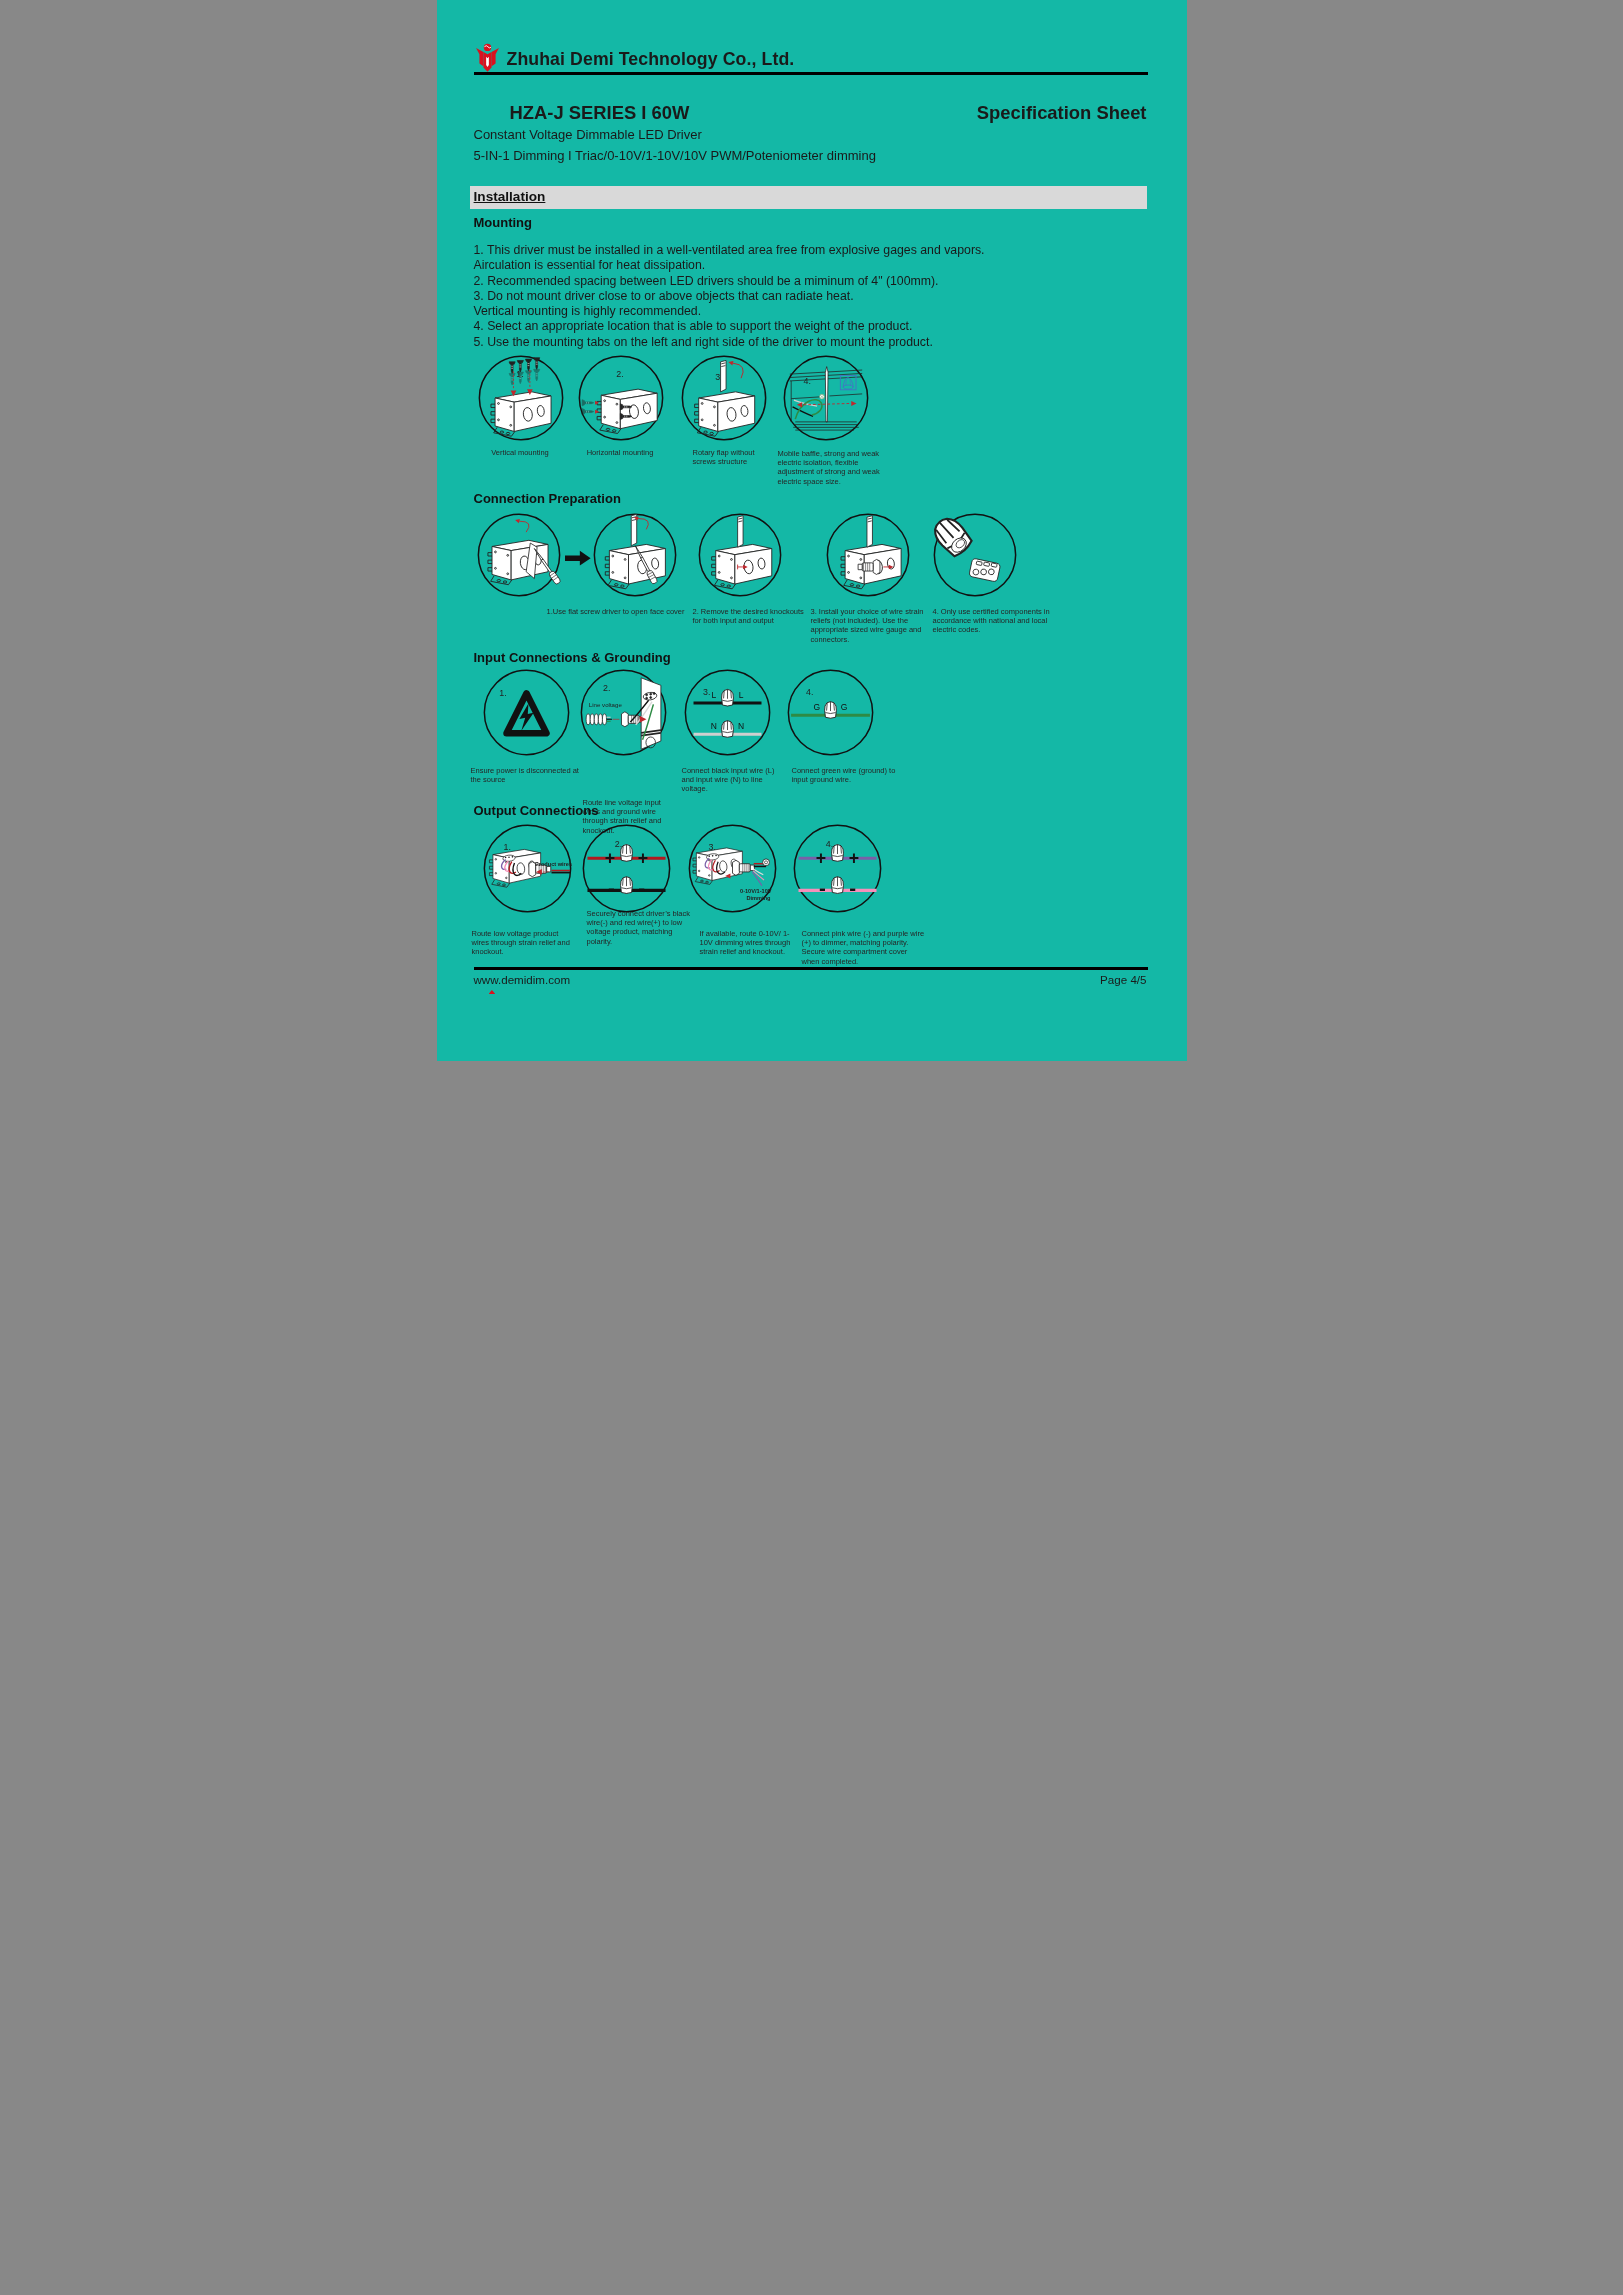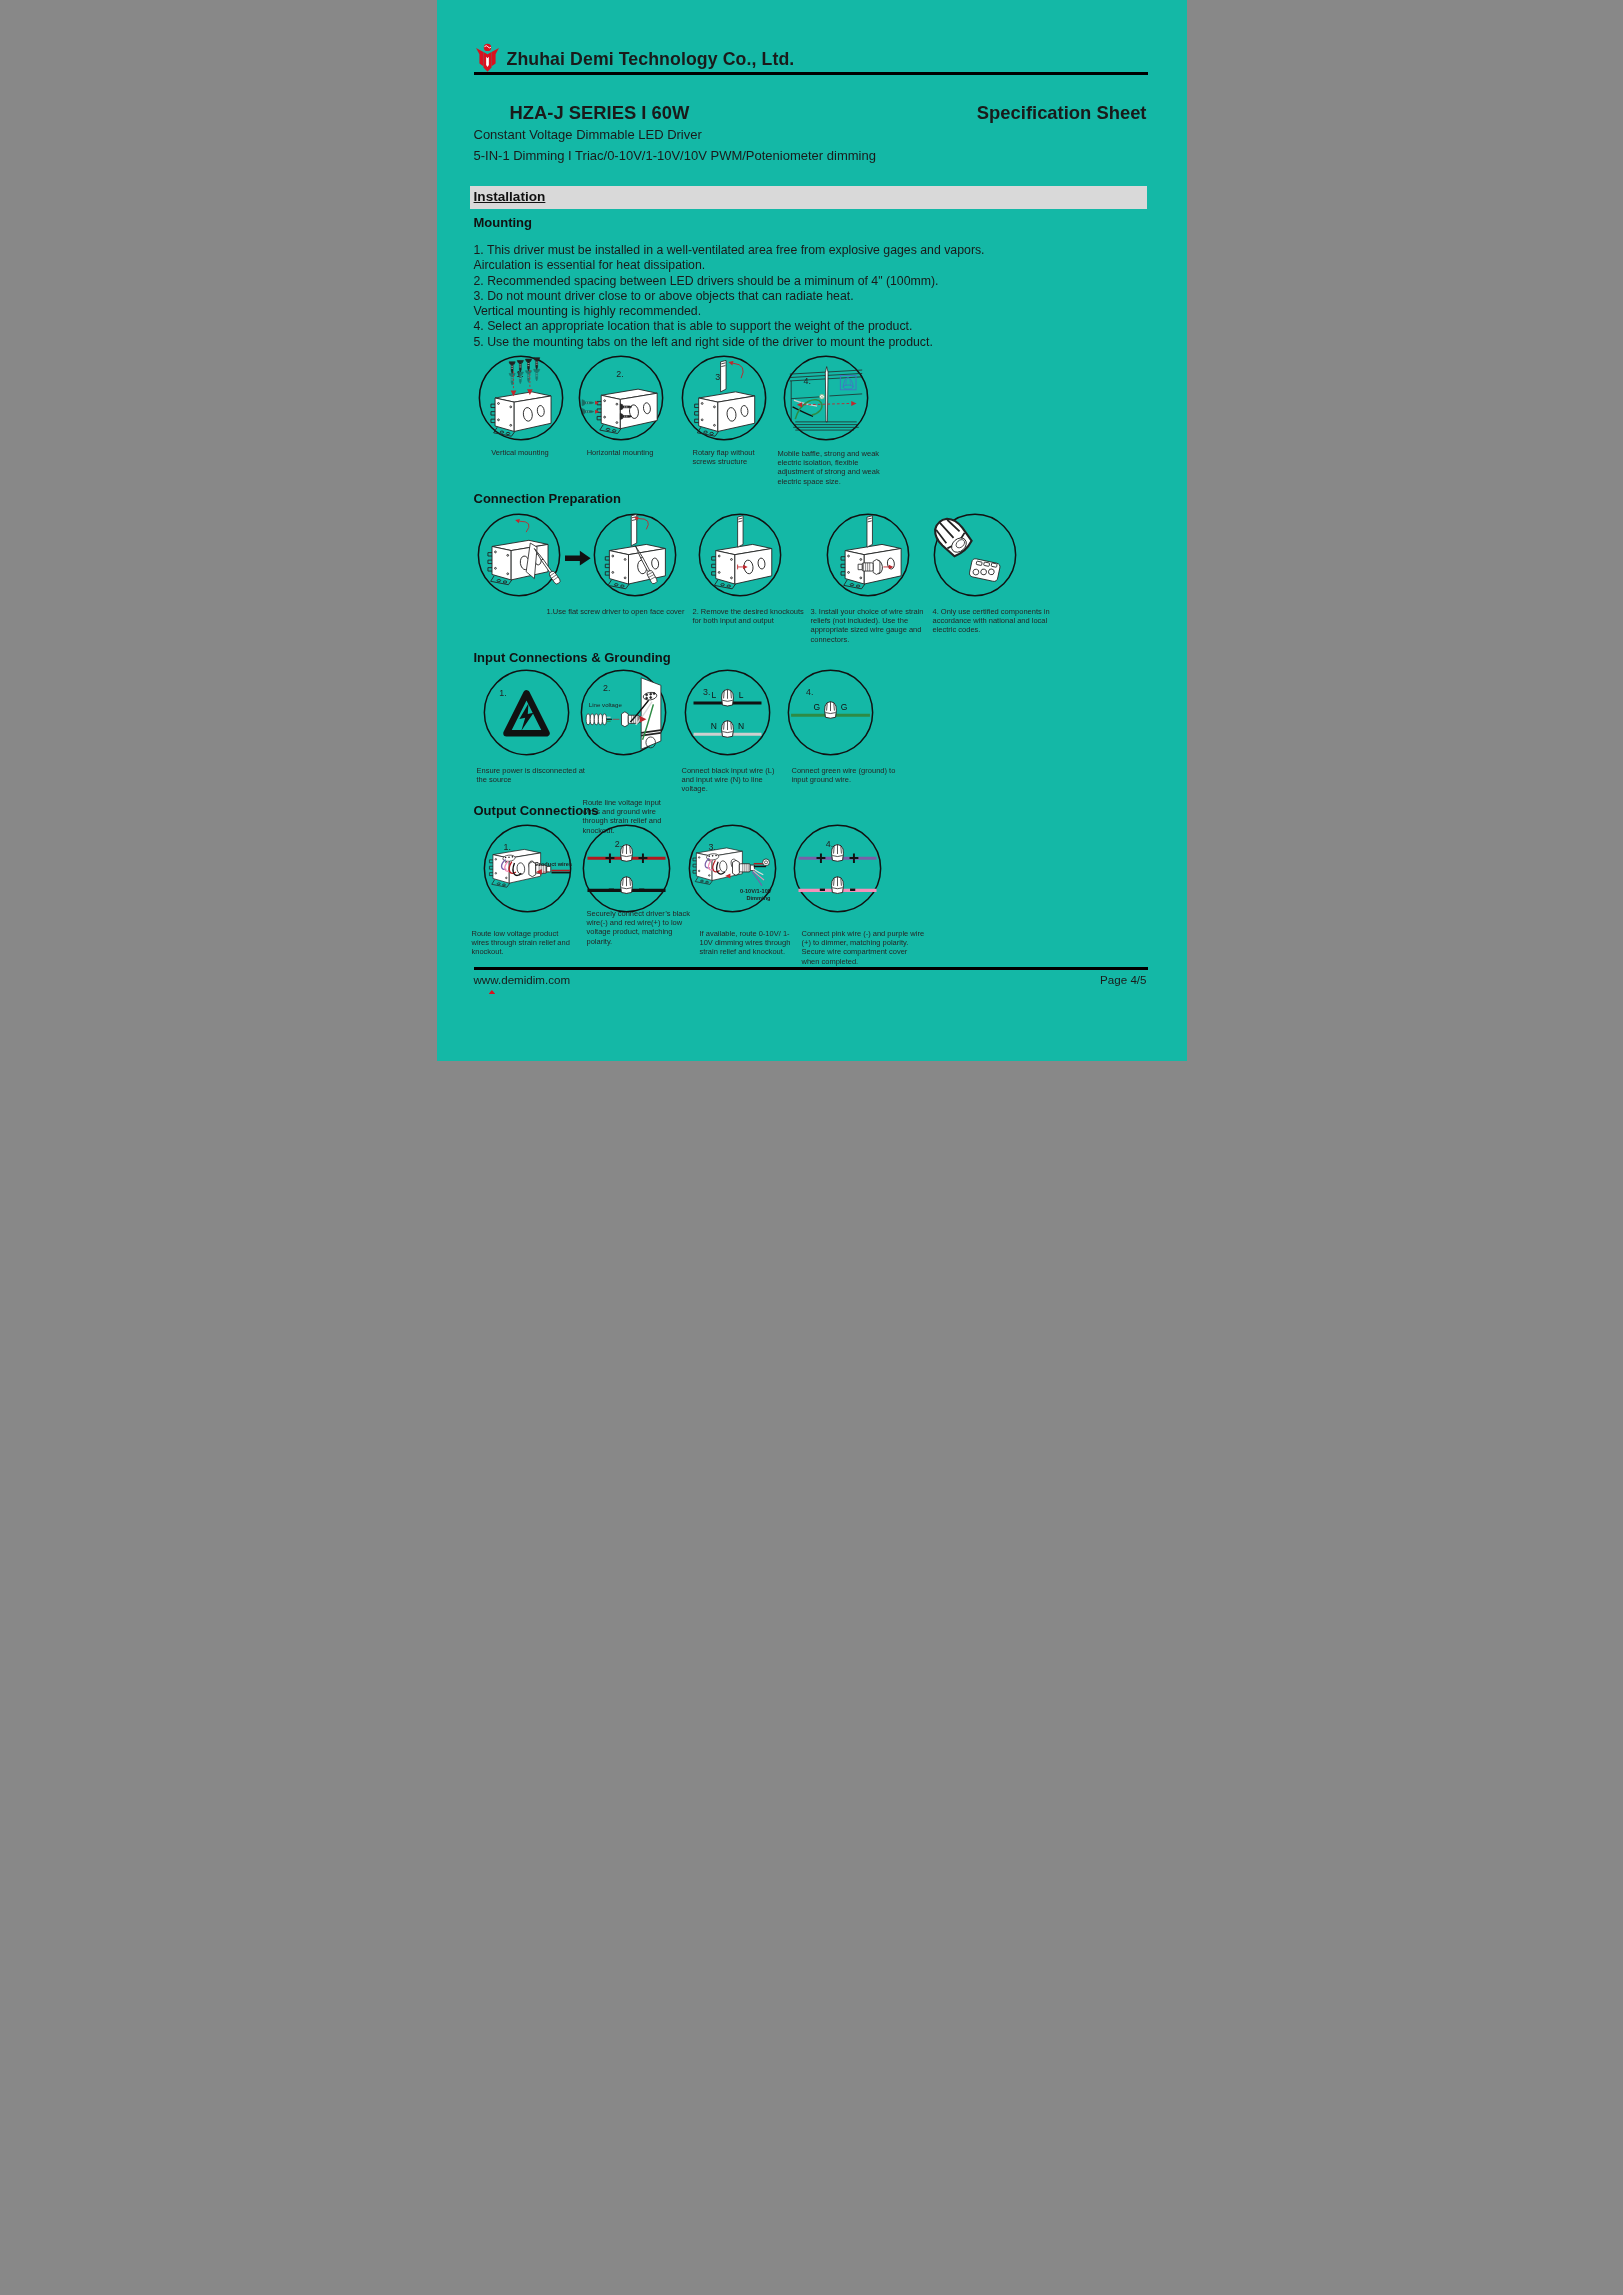--- a/index.html
+++ b/index.html
@@ -384,21 +384,21 @@
       <g>
         <path d="M6,68 H57 M71,68 H122" stroke="#2e8b45" stroke-width="4.5"></path>
         <path d="M57,68 L64,72 L71,68" stroke="#2e8b45" stroke-width="1.6" fill="none"></path>
         <use href="#dNut" transform="translate(64,71) scale(1.15)"></use>
         <text x="44" y="60" font-size="12.5" fill="#111" text-anchor="middle">G</text>
         <text x="84" y="60" font-size="12.5" fill="#111" text-anchor="middle">G</text>
       </g>
     </svg>
   </div>
 
-  <div class="cap" style="left:40px;top:766px;width:109px">Ensure power is disconnected at the source</div>
+  <div class="cap" style="left:34px;top:766px;width:109px">Ensure power is disconnected at the source</div>
   <div class="cap" style="left:146px;top:798px;width:92px">Route line voltage input wires and ground wire through strain relief and knockout.</div>
   <div class="cap" style="left:245px;top:766px;width:102px">Connect black input wire (L) and input wire (N) to line voltage.</div>
   <div class="cap" style="left:355px;top:766px;width:109px">Connect green wire (ground) to input ground wire.</div>
 
   <div class="abs h-sub" style="top:803px">Output Connections</div>
 
   <div class="fig" style="left:46px;top:824px">
     <svg width="89" height="89" viewBox="0 0 130 130">
       <circle class="ring" cx="65" cy="65" r="63"></circle>
       <text class="fignum" x="30" y="38">1.</text>

